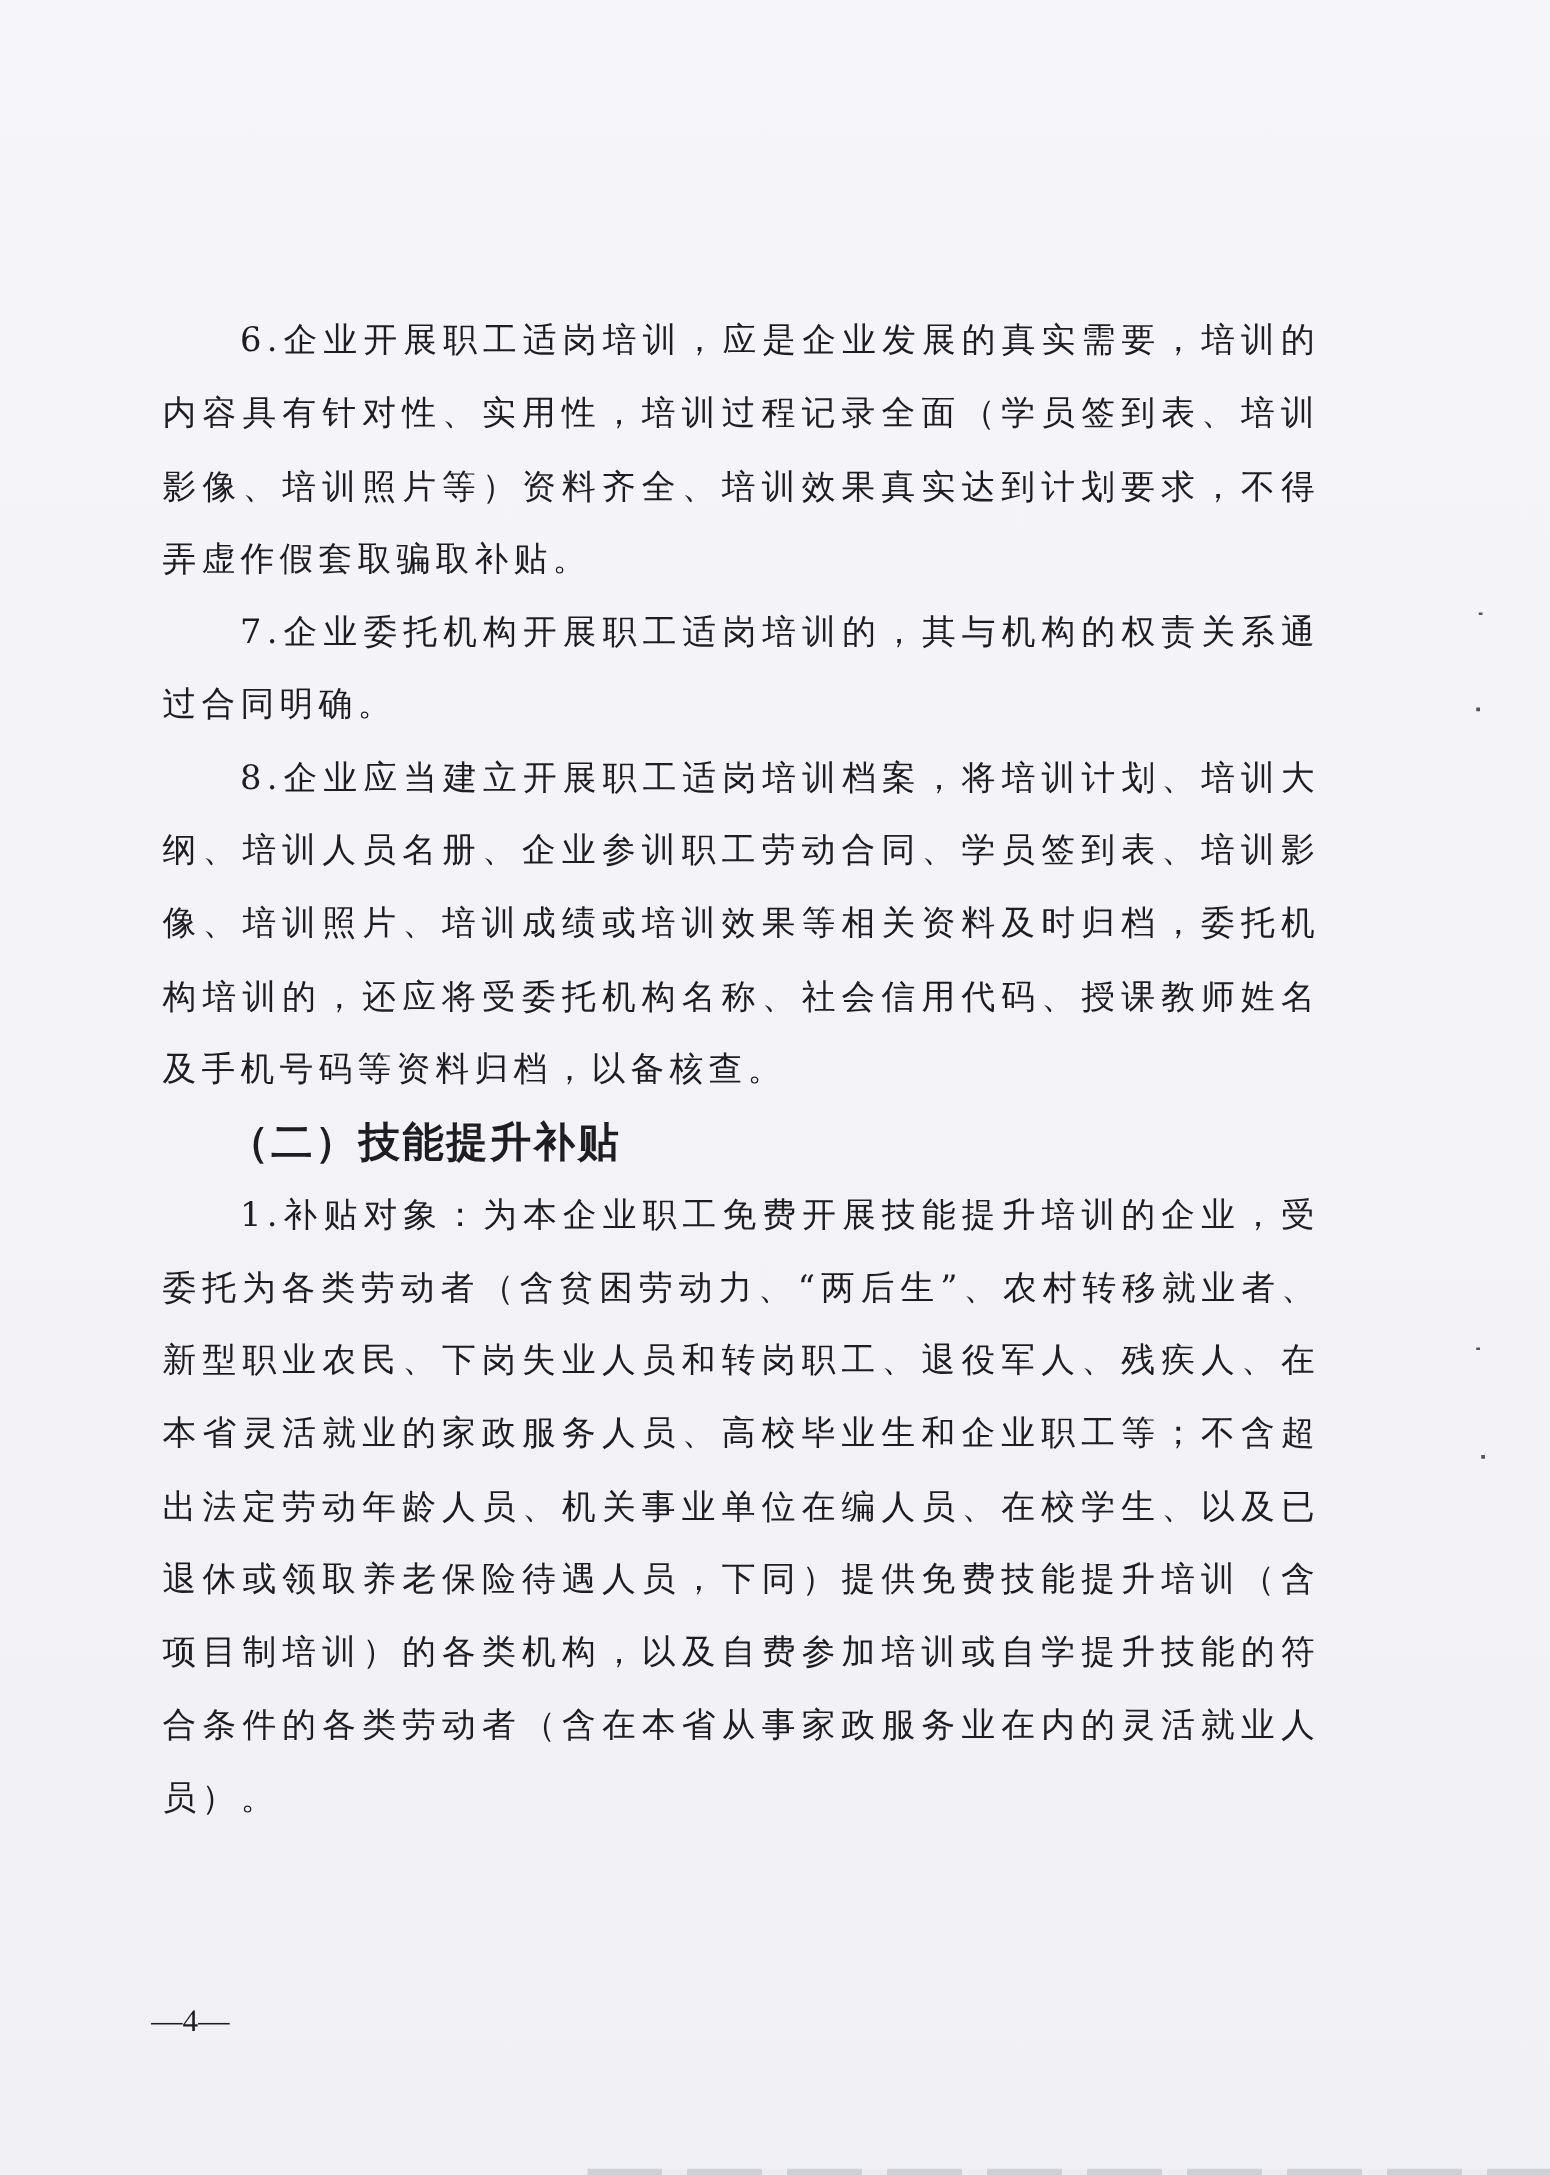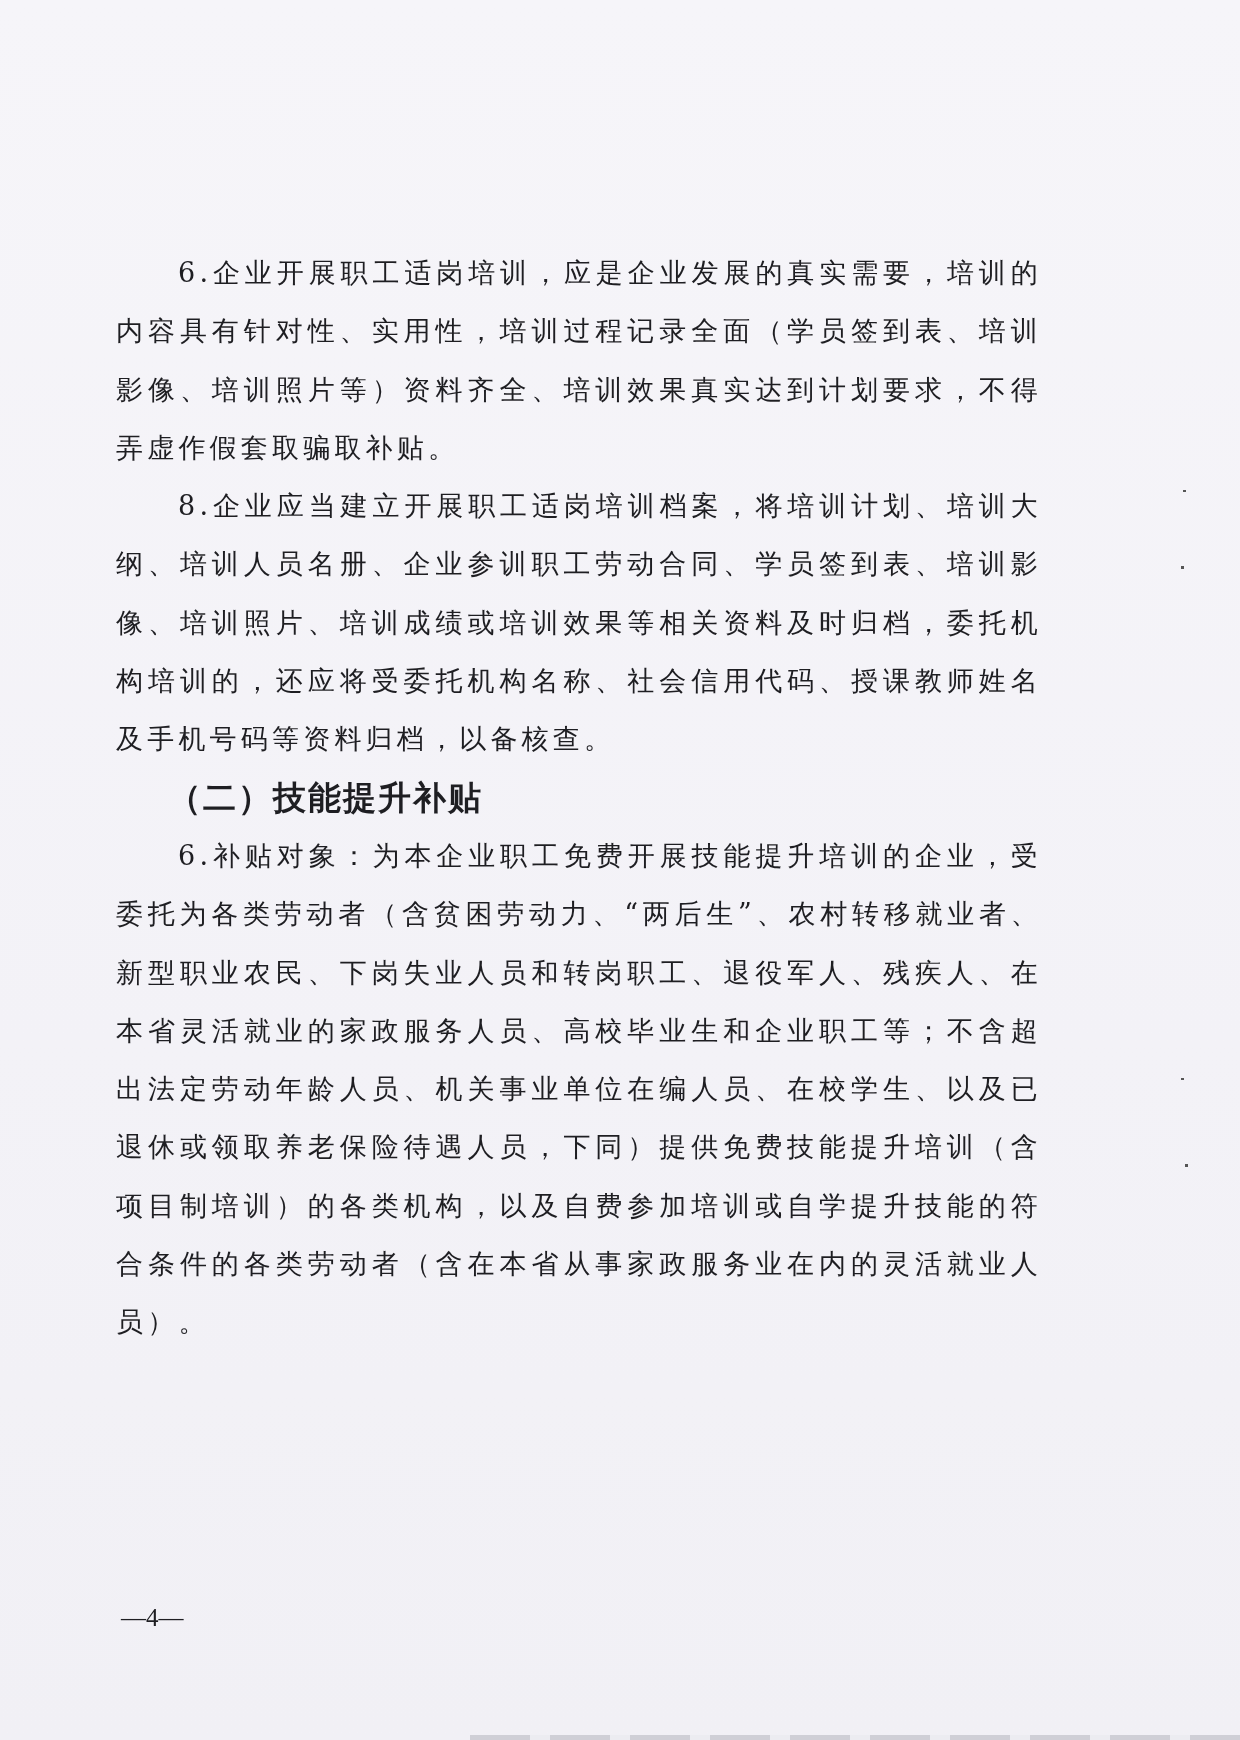--- a/index.html
+++ b/index.html
@@ -8,21 +8,21 @@
     background: #f5f4f8;
     position: relative;
     font-family: "DejaVu Serif", "Liberation Serif", serif;
     color: #1e1e22;
   }
   .page {
     position: absolute; left: 0; top: 0; width: 1240px; height: 1740px;
     background: linear-gradient(180deg, #f6f5f9 0%, #f3f2f7 60%, #f1f0f5 100%);
   }
   .body-text {
-    position: absolute; left: 116px; top: 244px; width: 926px;
+    position: absolute; left: 130px; top: 244px; width: 926px;
   }
   .para {
     margin: 0;
     font-size: 27px;
     line-height: 58.3px;
     letter-spacing: 4.2px;
     text-align: justify;
     text-align-last: left;
     word-break: break-all;
   }
@@ -46,23 +46,24 @@
     position: absolute; left: 470px; top: 1735px; width: 770px; height: 5px;
     background: repeating-linear-gradient(90deg, #cfcfd6 0 60px, #ececf1 60px 80px);
   }
 </style>
 </head>
 <body>
 
 <div class="page">
   <div class="body-text">
     <p class="para indent">6.企业开展职工适岗培训，应是企业发展的真实需要，培训的内容具有针对性、实用性，培训过程记录全面（学员签到表、培训影像、培训照片等）资料齐全、培训效果真实达到计划要求，不得弄虚作假套取骗取补贴。</p>
+    <p class="para indent">7.企业委托机构开展职工适岗培训的，其与机构的权责关系通过合同明确。</p>
     <p class="para indent">8.企业应当建立开展职工适岗培训档案，将培训计划、培训大纲、培训人员名册、企业参训职工劳动合同、学员签到表、培训影像、培训照片、培训成绩或培训效果等相关资料及时归档，委托机构培训的，还应将受委托机构名称、社会信用代码、授课教师姓名及手机号码等资料归档，以备核查。</p>
     <p class="heading">（二）技能提升补贴</p>
-    <p class="para indent">6.补贴对象：为本企业职工免费开展技能提升培训的企业，受委托为各类劳动者（含贫困劳动力、“两后生”、农村转移就业者、新型职业农民、下岗失业人员和转岗职工、退役军人、残疾人、在本省灵活就业的家政服务人员、高校毕业生和企业职工等；不含超出法定劳动年龄人员、机关事业单位在编人员、在校学生、以及已退休或领取养老保险待遇人员，下同）提供免费技能提升培训（含项目制培训）的各类机构，以及自费参加培训或自学提升技能的符合条件的各类劳动者（含在本省从事家政服务业在内的灵活就业人员）。</p>
+    <p class="para indent">1.补贴对象：为本企业职工免费开展技能提升培训的企业，受委托为各类劳动者（含贫困劳动力、“两后生”、农村转移就业者、新型职业农民、下岗失业人员和转岗职工、退役军人、残疾人、在本省灵活就业的家政服务人员、高校毕业生和企业职工等；不含超出法定劳动年龄人员、机关事业单位在编人员、在校学生、以及已退休或领取养老保险待遇人员，下同）提供免费技能提升培训（含项目制培训）的各类机构，以及自费参加培训或自学提升技能的符合条件的各类劳动者（含在本省从事家政服务业在内的灵活就业人员）。</p>
   </div>
 
   <div class="page-number">—4—</div>
 
   <div class="speck" style="left:1183px;top:490px;width:3px;height:2px;"></div>
   <div class="speck" style="left:1181px;top:566px;width:3px;height:3px;"></div>
   <div class="speck" style="left:1181px;top:1078px;width:3px;height:2px;"></div>
   <div class="speck" style="left:1185px;top:1164px;width:3px;height:3px;"></div>
   <div class="bottom-edge"></div>
 </div>

